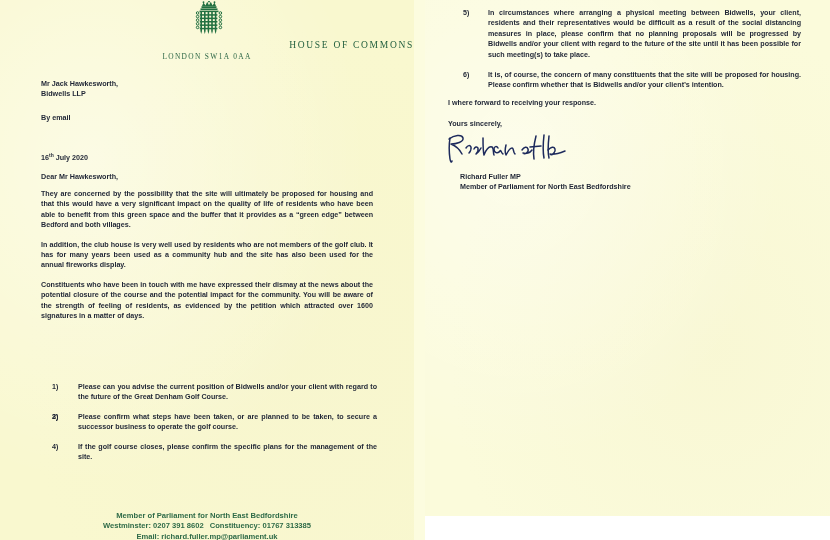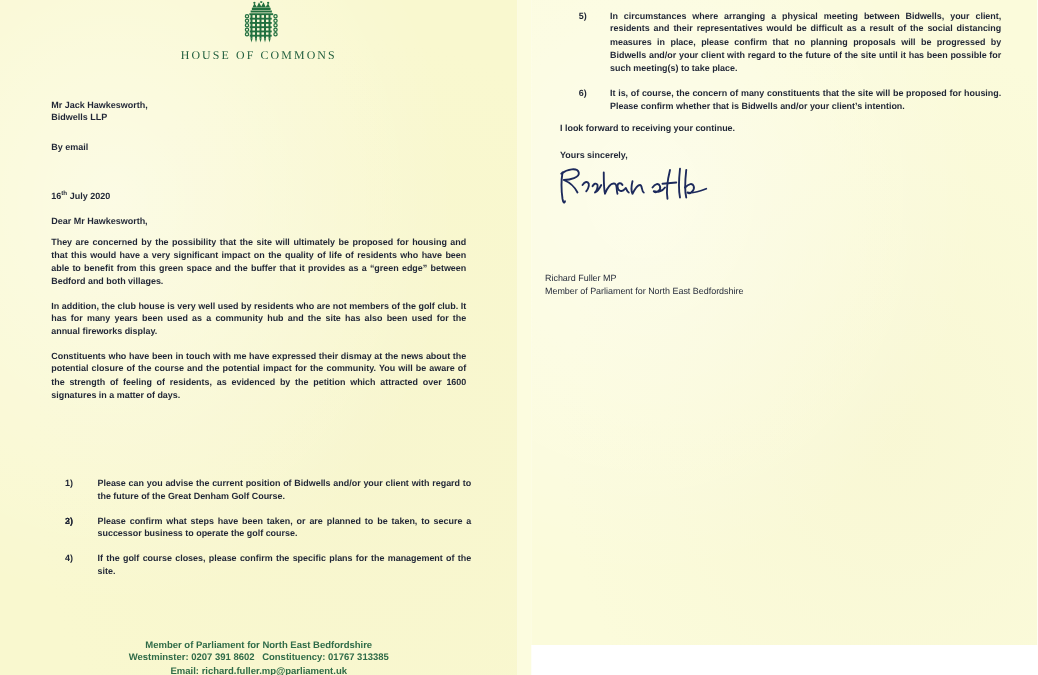--- a/index.html
+++ b/index.html
@@ -20,21 +20,21 @@
     background:
       radial-gradient(ellipse at 22% 30%, rgba(255,255,255,.45), rgba(255,255,255,0) 60%),
       radial-gradient(ellipse at 72% 68%, rgba(246,244,206,.5), rgba(255,255,255,0) 65%);
     pointer-events:none;}
 
   
   .lp{position:absolute;left:0;top:0;width:414px;height:540px;}
 
   .crest{position:absolute;left:190px;top:1px;width:38px;height:37px;}
 
-  .hoc{position:absolute;left:0;top:40px;width:414px;text-align:center;
+  .hoc{position:absolute;left:0;top:40px;width:414px;text-align:right;
     font-family:"Liberation Serif",serif;color:#225f3e;
     font-size:9.5px;letter-spacing:1.7px;}
   .lon{position:absolute;left:0;top:52px;width:414px;text-align:center;
     font-family:"Liberation Serif",serif;color:#2c6645;
     font-size:7.4px;letter-spacing:1.35px;}
 
   .addr{position:absolute;left:41px;top:63px;font-size:7.2px;color:#1f2535;line-height:10px;font-weight:600;margin-top:16px;}
   .byemail{position:absolute;left:41px;top:113px;font-size:7.2px;color:#1f2535;font-weight:600;}
 
   .datel{position:absolute;left:41px;top:152px;font-size:7.2px;color:#1f2535;font-weight:600;}
@@ -59,22 +59,22 @@
   
   .rp{position:absolute;left:425px;top:0;width:405px;height:516px;}
   ol.qs2{position:absolute;left:463px;top:8px;width:338px;margin:0;padding:0;list-style:none;}
   ol.qs2 li{position:relative;padding-left:25px;margin-bottom:10px;
     font-size:7.15px;line-height:10.4px;color:#1f2535;text-align:justify;font-weight:600;}
   ol.qs2 li .num{position:absolute;left:0;top:0;}
 
   .rline{position:absolute;left:448px;font-size:7.15px;color:#1f2535;font-weight:600;}
   .look{top:99px;}
   .yours{top:120px;text-align:center;}
-  .sigblock{position:absolute;left:436px;top:172px;font-size:7.15px;color:#1f2535;
-    line-height:10.4px;font-weight:400;margin-top:46px;}
+  .sigblock{position:absolute;left:460px;top:172px;font-size:7.15px;color:#1f2535;
+    line-height:10.4px;font-weight:700;}
 
   .signature{position:absolute;left:444px;top:128px;width:135px;height:38px;}
 </style>
 </head>
 <body>
 
 <div class="scan">
 
   <div class="sheet left">
       <div class="texture"></div>
@@ -125,20 +125,21 @@
           <circle cx="30.4" cy="12" r="1.3" fill="none" stroke="#227040" stroke-width="1"></circle>
           <circle cx="30.4" cy="15.6" r="1.3" fill="none" stroke="#227040" stroke-width="1"></circle>
           <circle cx="30.4" cy="19.2" r="1.3" fill="none" stroke="#227040" stroke-width="1"></circle>
           <circle cx="30.4" cy="22.8" r="1.3" fill="none" stroke="#227040" stroke-width="1"></circle>
           <circle cx="30.4" cy="26.4" r="1.3" fill="none" stroke="#227040" stroke-width="1"></circle>
         </g>
       </svg>
     </div>
 
     <div class="hoc">HOUSE OF COMMONS</div>
+    <div class="lon">LONDON SW1A 0AA</div>
 
     <div class="addr">
       <div>Mr Jack Hawkesworth,</div>
       <div>Bidwells LLP</div>
     </div>
 
     <div class="byemail">By email</div>
 
     <div class="datel"><span>16</span><sup>th</sup><span> July 2020</span></div>
 
@@ -165,21 +166,21 @@
     </div>
   </div>
 
   <div class="rp"></div>
 
   <ol class="qs2">
     <li><span class="num">5)</span><span>In circumstances where arranging a physical meeting between Bidwells, your client, residents and their representatives would be difficult as a result of the social distancing measures in place, please confirm that no planning proposals will be progressed by Bidwells and/or your client with regard to the future of the site until it has been possible for such meeting(s) to take place.</span></li>
     <li><span class="num">6)</span><span>It is, of course, the concern of many constituents that the site will be proposed for housing. Please confirm whether that is Bidwells and/or your client’s intention.</span></li>
   </ol>
 
-  <div class="rline look">I look forward to receiving your continue.</div>
+  <div class="rline look">I where forward to receiving your response.</div>
   <div class="rline yours">Yours sincerely,</div>
 
   <div class="signature">
     <svg viewBox="0 0 135 38" width="135" height="38">
       <g fill="none" stroke="#1d2a5c" stroke-width="1.5" stroke-linecap="round" stroke-linejoin="round">
         <path d="M6 10 C5 16 5 24 6 31 C6.5 34 7.5 35 8 33"></path>
         <path d="M5 11 C10 7 18 6 19 10 C20 14 12 16 7 16 C12 18 16 22 18 26"></path>
         <path d="M22 20 C24 17 26 17 27 19 C27.5 21 26 24 25 25"></path>
         <path d="M30 21 C31 19 33 18 34 20 C34.5 22 33 25 32 26 C34 25 36 22 37 20"></path>
         <path d="M39 10 C39 17 39 23 40 27 C42 22 45 18 48 19 C50 20 49 25 50 27"></path>

